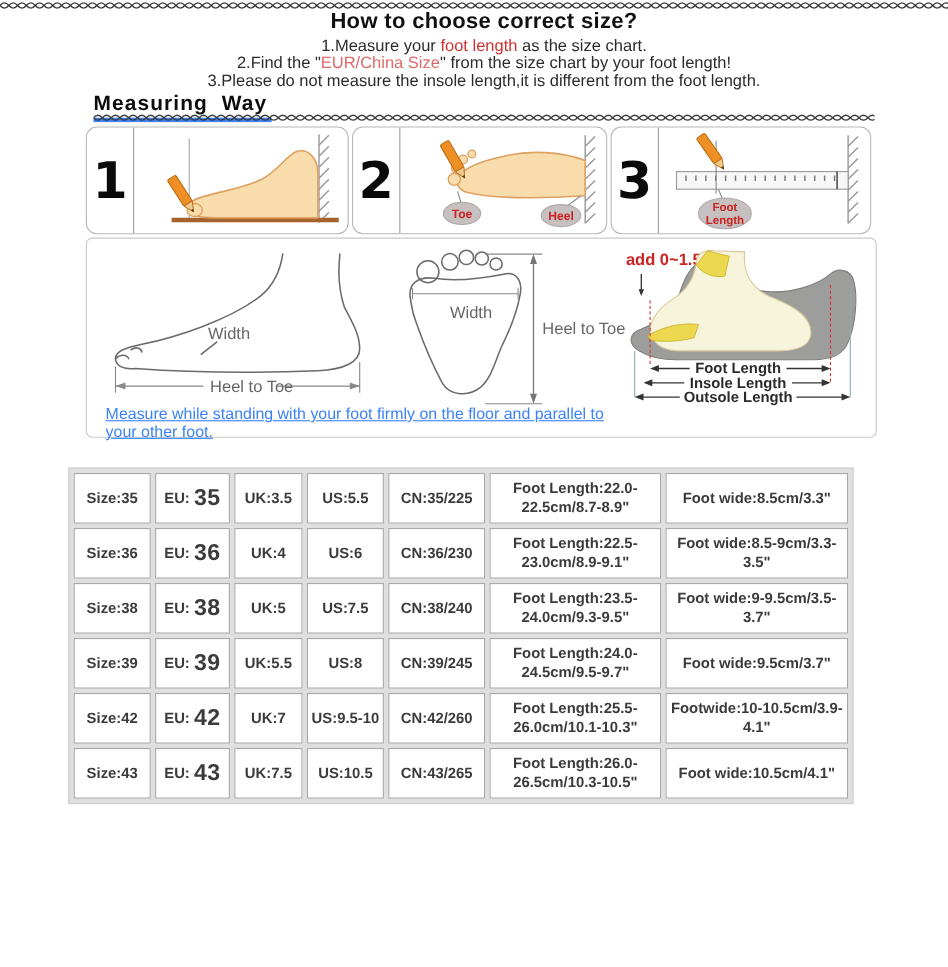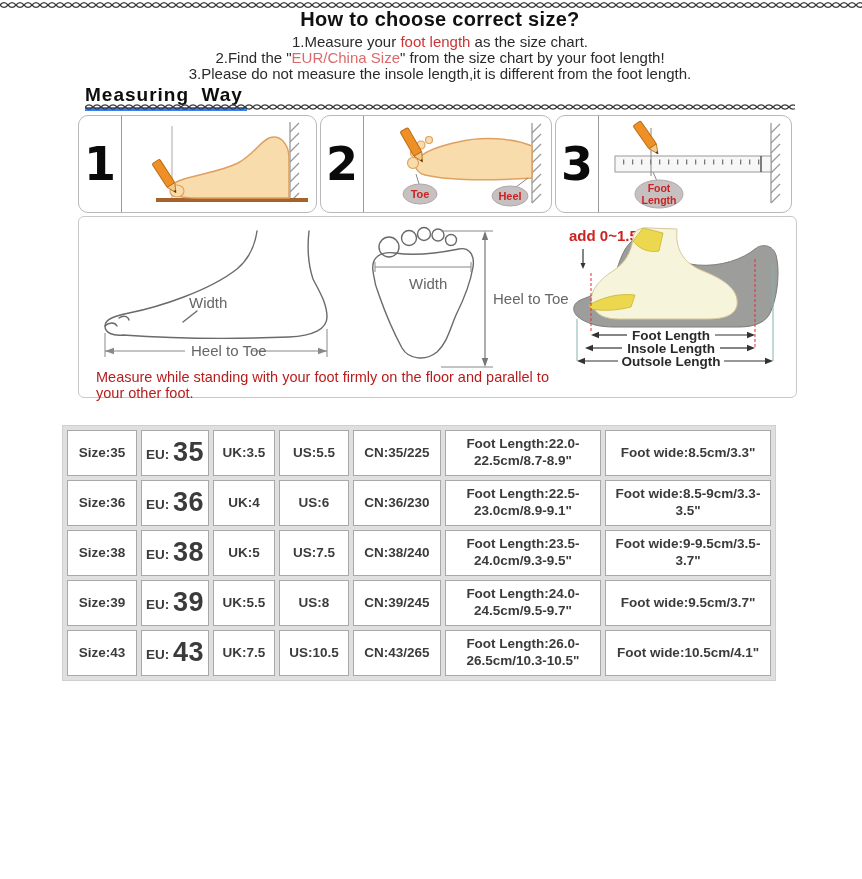--- a/index.html
+++ b/index.html
@@ -23,40 +23,40 @@
   .p1{width:237px}.p2{width:230px}.p3{width:235px}
   .pnum{width:42px;border-right:1px solid #9a9a9a;display:flex;align-items:center;justify-content:center;
         font-size:46px;font-weight:bold;color:#0a0a0a;font-family:"DejaVu Sans",sans-serif;}
   .panel svg{display:block;overflow:visible;}
   
   .sec2{position:absolute;left:78px;top:216px;width:717px;height:180px;border:1.5px solid #c9c9c9;border-radius:6px;background:#fff;}
   .sec2 svg{position:absolute;overflow:visible;}
   .svg-side{left:10px;top:12px;}
   .svg-print{left:280px;top:6px;}
   .svg-shoe{left:480px;top:6px;}
-  .caption{position:absolute;left:17px;top:152px;width:470px;font-size:14.5px;color:#b91c1c;}
+  .caption{position:absolute;left:17px;top:152px;width:470px;font-size:14.5px;color:#3b82f6;text-decoration:underline;}
   .sketch{stroke:#6a6a6a;fill:none;stroke-width:1.4;stroke-linecap:round;}
   .mline{stroke:#888;stroke-width:1;}
   .mtext{fill:#666;font-size:15px;font-family:"Liberation Sans",sans-serif;}
   .dimtext{fill:#2a2a2a;font-size:13.5px;font-weight:bold;font-family:"Liberation Sans",sans-serif;}
   .badge-text{fill:#cc2222;font-weight:bold;font-family:"Liberation Sans",sans-serif;}
   .addtext{fill:#cc2222;font-size:15px;font-weight:bold;font-family:"Liberation Sans",sans-serif;}
   
   .sizetable{position:absolute;left:62px;top:425px;border-collapse:separate;border-spacing:4px;
              background:#dfdfdf;border:1px solid #cfcfcf;}
   .sizetable td{background:#fff;border:1px solid #a8a8a8;text-align:center;vertical-align:middle;
                 font-size:13.5px;font-weight:bold;color:#3b3b3b;height:42px;line-height:1.25;padding:1px 3px;}
   .c-size{width:62px;white-space:nowrap;}
   .c-eu{width:60px;white-space:nowrap;}
   .c-uk{width:54px;white-space:nowrap;}
   .c-us{width:62px;}
   .c-cn{width:80px;white-space:nowrap;margin-top:40px;}
   .c-fl{width:148px;}
   .c-fw{width:158px;}
-  .eu-num{font-size:27px;vertical-align:-2px;letter-spacing:.5px;}
+  .eu-num{font-size:21px;vertical-align:-2px;letter-spacing:.5px;}
   .chain{stroke:#3a3a3a;stroke-width:1.2;fill:none;}
 </style>
 </head>
 <body>
 
 <div class="page">
 
   <svg width="0" height="0" style="position:absolute">
     <defs>
       <g id="wallhatch" stroke="#999" stroke-width="1.3">
@@ -244,20 +244,29 @@
       <tr>
         <td class="c-size">Size:39</td>
         <td class="c-eu"><span>EU:</span> <span class="eu-num">39</span></td>
         <td class="c-uk">UK:5.5</td>
         <td class="c-us">US:8</td>
         <td class="c-cn">CN:39/245</td>
         <td class="c-fl">Foot Length:24.0-24.5cm/9.5-9.7"</td>
         <td class="c-fw">Foot wide:9.5cm/3.7"</td>
       </tr>
       <tr>
+        <td class="c-size">Size:42</td>
+        <td class="c-eu"><span>EU:</span> <span class="eu-num">42</span></td>
+        <td class="c-uk">UK:7</td>
+        <td class="c-us">US:9.5-10</td>
+        <td class="c-cn">CN:42/260</td>
+        <td class="c-fl">Foot Length:25.5-26.0cm/10.1-10.3"</td>
+        <td class="c-fw">Footwide:10-10.5cm/3.9-4.1"</td>
+      </tr>
+      <tr>
         <td class="c-size">Size:43</td>
         <td class="c-eu"><span>EU:</span> <span class="eu-num">43</span></td>
         <td class="c-uk">UK:7.5</td>
         <td class="c-us">US:10.5</td>
         <td class="c-cn">CN:43/265</td>
         <td class="c-fl">Foot Length:26.0-26.5cm/10.3-10.5"</td>
         <td class="c-fw">Foot wide:10.5cm/4.1"</td>
       </tr>
     </tbody>
   </table>

